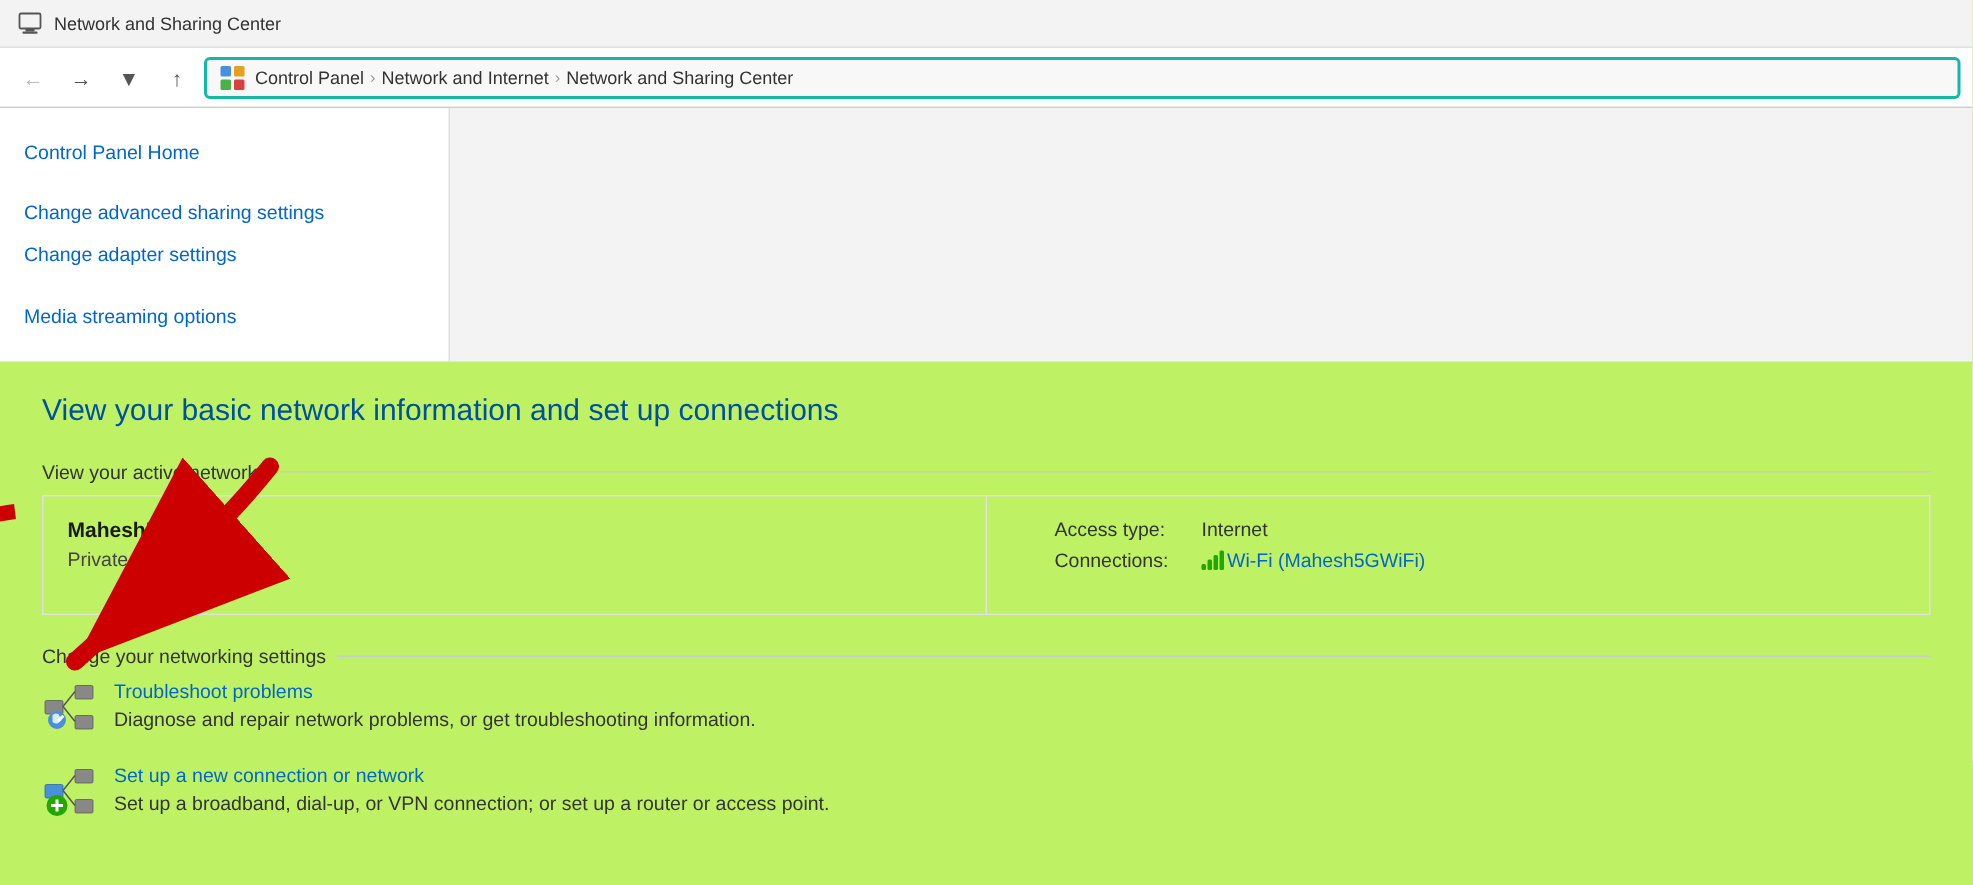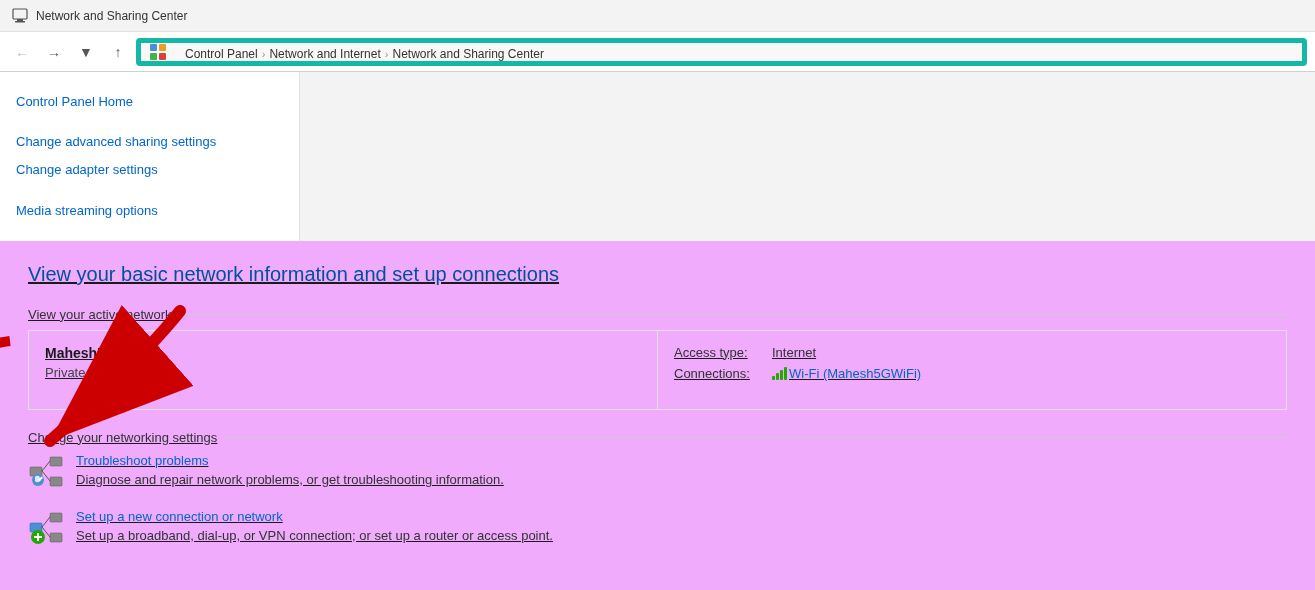--- a/index.html
+++ b/index.html
@@ -56,27 +56,27 @@
       justify-content: center;
       border-radius: 4px;
       font-size: 14px;
       color: #555;
     }
     .nav-btn.disabled { color: #bbb; cursor: default; }
 
     .address-box {
       flex: 1;
       height: 28px;
-      border: 5px solid #14b8a6;
+      border: 2px solid #14b8a6;
       border-radius: 4px;
       background: #f8f8f8;
       display: flex;
-      align-items: flex-end;
+      align-items: center;
       padding: 0 8px;
-      gap: 18px;
+      gap: 6px;
     }
     .address-icon {
       width: 18px;
       height: 18px;
       flex-shrink: 0;
     }
     .breadcrumb {
       display: flex;
       align-items: center;
       gap: 4px;
@@ -110,25 +110,24 @@
       text-decoration: none;
       font-size: 13px;
       cursor: pointer;
       line-height: 1.4;
     }
     .sidebar-section-gap { height: 12px; }
 
     
     .content {
       flex: 1;
-      background: #f0abfc;
+      background: #bef264;
       padding: 20px 28px;
       overflow-y: auto;
       position: relative;
-      text-decoration: underline;
     }
 
     .page-title {
       font-size: 20px;
       color: #0050a0;
       font-weight: 300;
       margin-bottom: 20px;
       line-height: 1.3;
     }
 
@@ -170,20 +169,21 @@
     }
     .network-access {
       padding: 14px 16px;
       flex: 1;
     }
     .access-row {
       display: flex;
       gap: 8px;
       margin-bottom: 6px;
       font-size: 13px;
+      margin-left: 29px;
     }
     .access-label {
       color: #333;
       min-width: 90px;
     }
     .access-value {
       color: #333;
     }
     .wifi-link {
       color: #0066cc;

